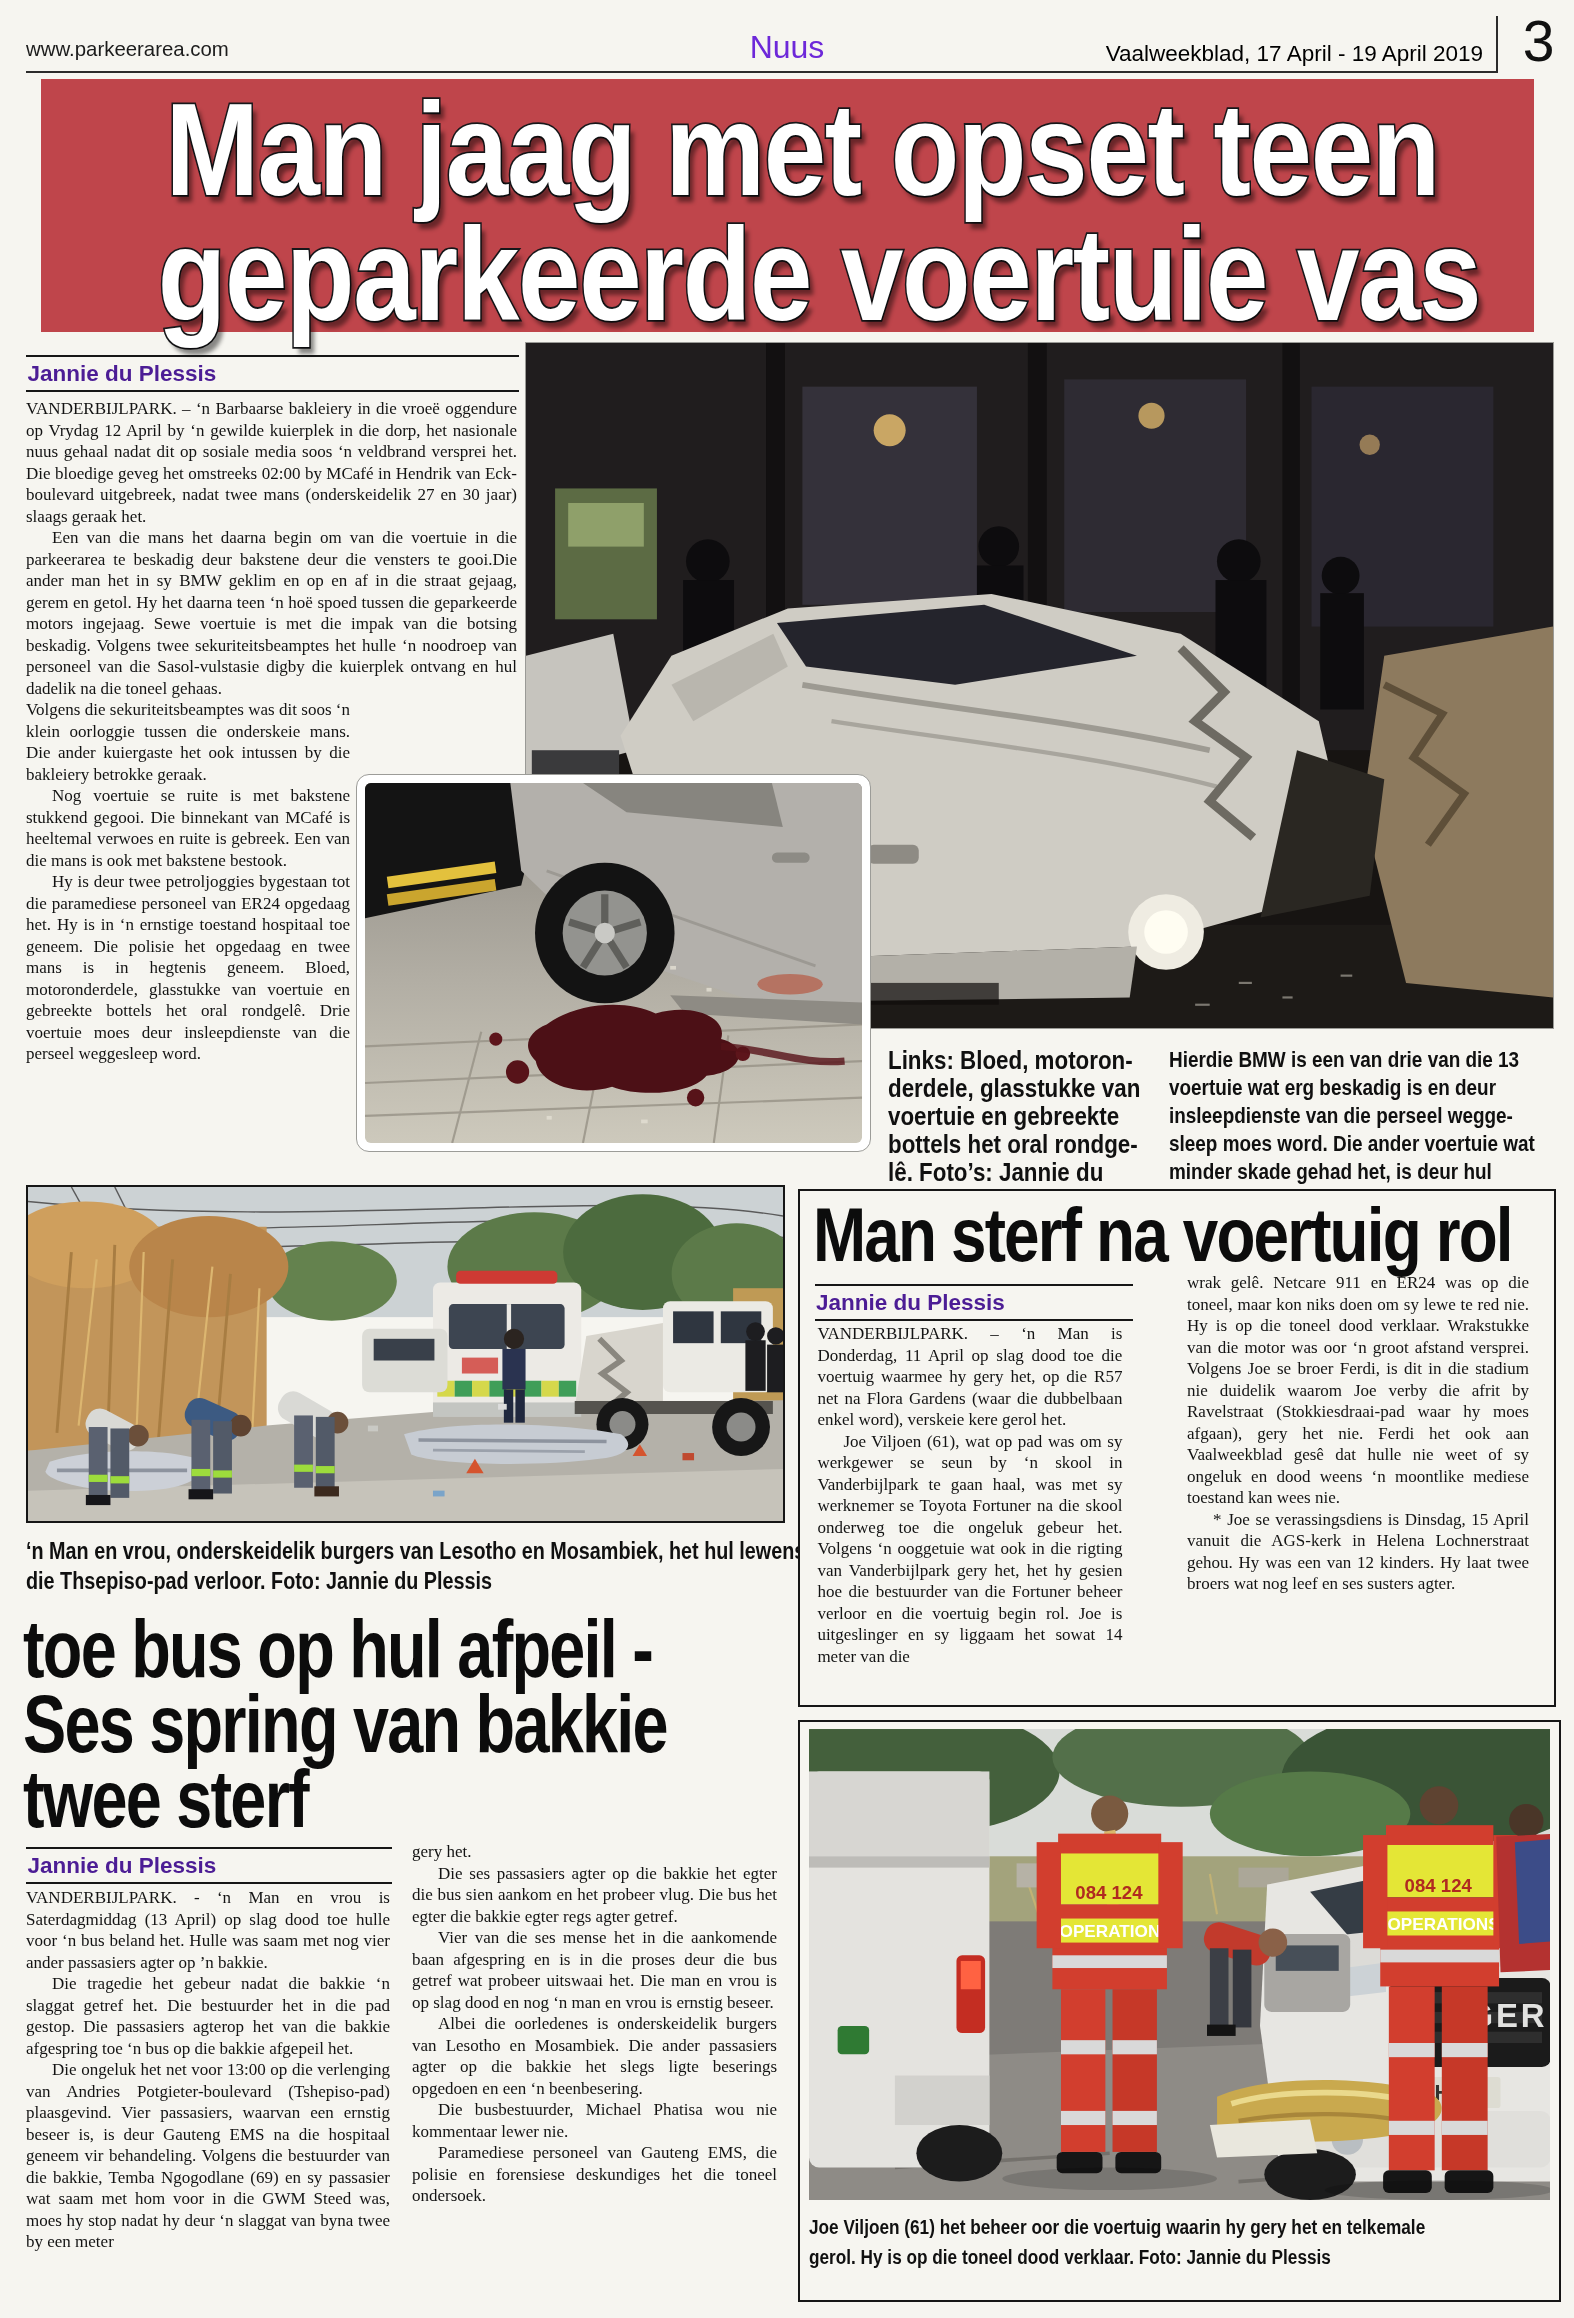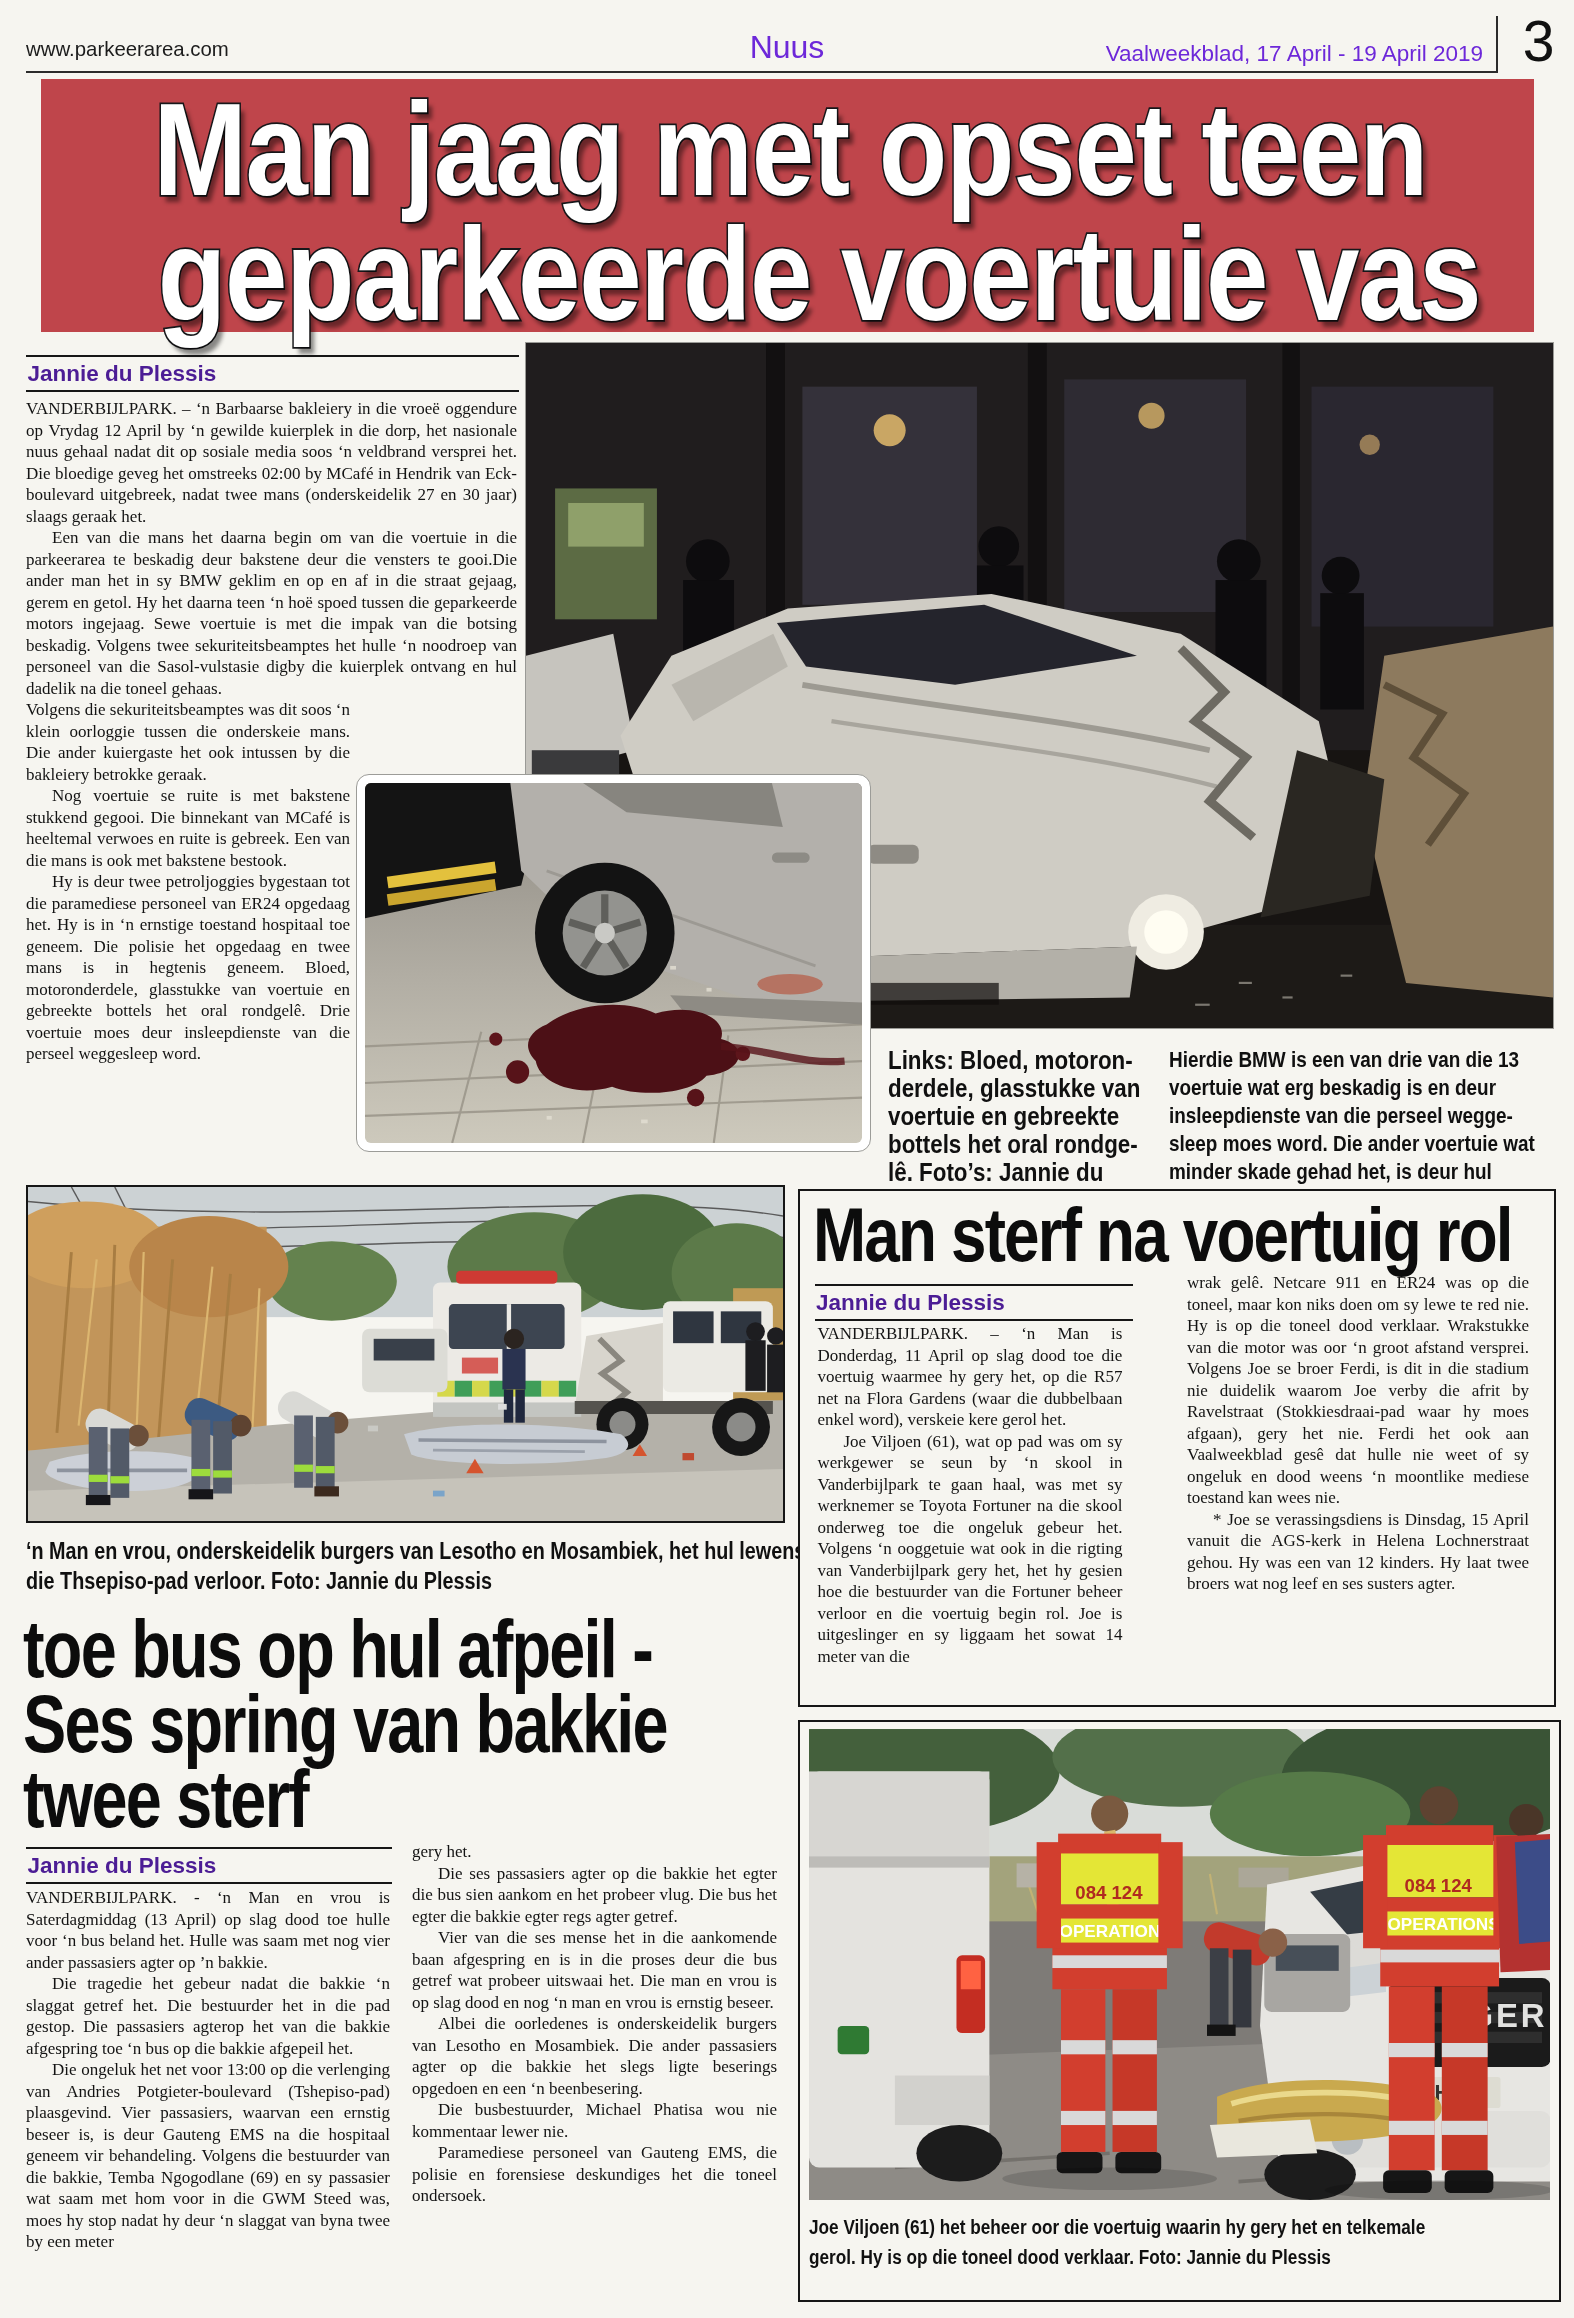--- a/index.html
+++ b/index.html
@@ -3,33 +3,33 @@
 <meta charset="utf-8">
 <style>
   html,body{margin:0;padding:0;background:#9a9a9a;}
   .page{position:relative;width:1574px;height:2319px;background:#f6f5f0;color:#151515;
         font-family:"Liberation Serif",serif;overflow:hidden;}
   .abs{position:absolute;}
 
   
   .hdr-site{left:26px;top:38px;font:20.4px "Liberation Sans",sans-serif;color:#1c1c1c;}
   .hdr-section{left:0;top:29px;width:1574px;text-align:center;font:32px "Liberation Sans",sans-serif;color:#6d28d9;}
-  .hdr-edition{left:1003px;top:41px;width:480px;text-align:right;font:22.5px "Liberation Sans",sans-serif;color:#6d28d9;}
+  .hdr-edition{left:1003px;top:41px;width:480px;text-align:right;font:22.5px "Liberation Sans",sans-serif;color:#000000;}
   .hdr-rule{left:26px;top:71px;width:1470px;height:2.2px;background:#2b2b2b;}
   .hdr-vline{left:1496px;top:16px;width:2.2px;height:57px;background:#2b2b2b;}
   .hdr-page{left:1506px;top:13px;width:65px;text-align:center;font:57px/57px "Liberation Sans",sans-serif;color:#111;}
 
   
   .banner{left:41px;top:79px;width:1493px;height:253px;background:#bf454b;text-align:center;}
   .banner-line{width:100%;text-align:center;white-space:nowrap;}
   .banner-line span{display:inline-block;transform:scaleX(.85);transform-origin:center top;
       font:bold 132px/122px "Liberation Sans",sans-serif;color:#fff;letter-spacing:-1.5px;
       -webkit-text-stroke:3.6px #17171a;paint-order:stroke fill;
       text-shadow:5.8px 6.5px 5.1px rgba(0,0,0,.45);}
-  .banner-l1{margin-top:10.2px;}
+  .banner-l1{margin-top:10.2px;padding-left:12px;}
   .banner-l2{margin-top:2.9px;}
 
   
   .byline{border-top:2.2px solid #161616;border-bottom:2.9px solid #161616;
           font:bold 22.5px/33px "Liberation Sans",sans-serif;color:#4c1d95;padding-left:1.5px;}
 
   
   .body{font-size:17px;line-height:21.5px;text-align:justify;color:#131313;}
   .body p{margin:0;}
   .body p + p{text-indent:26px;}

